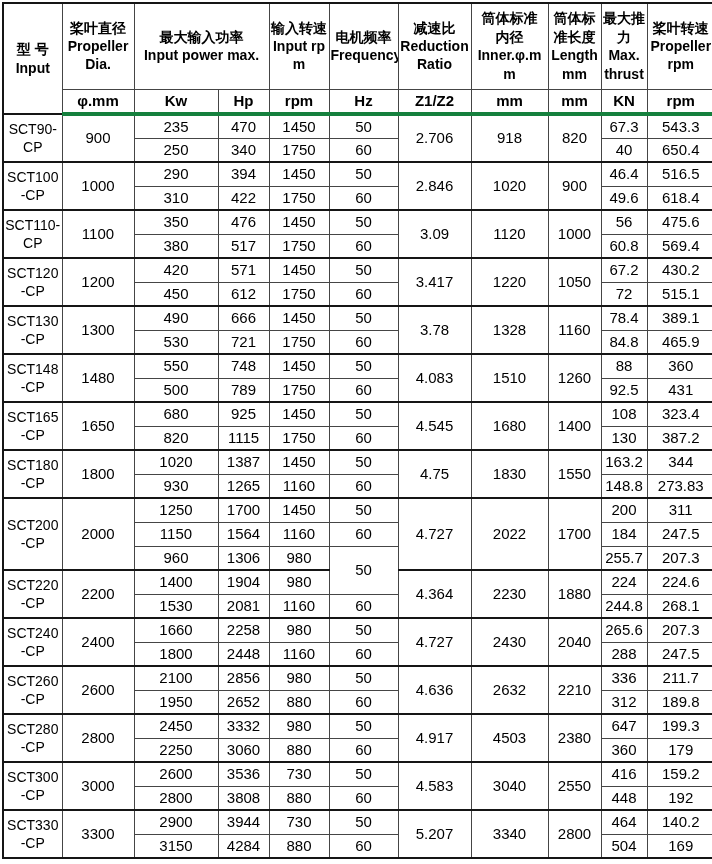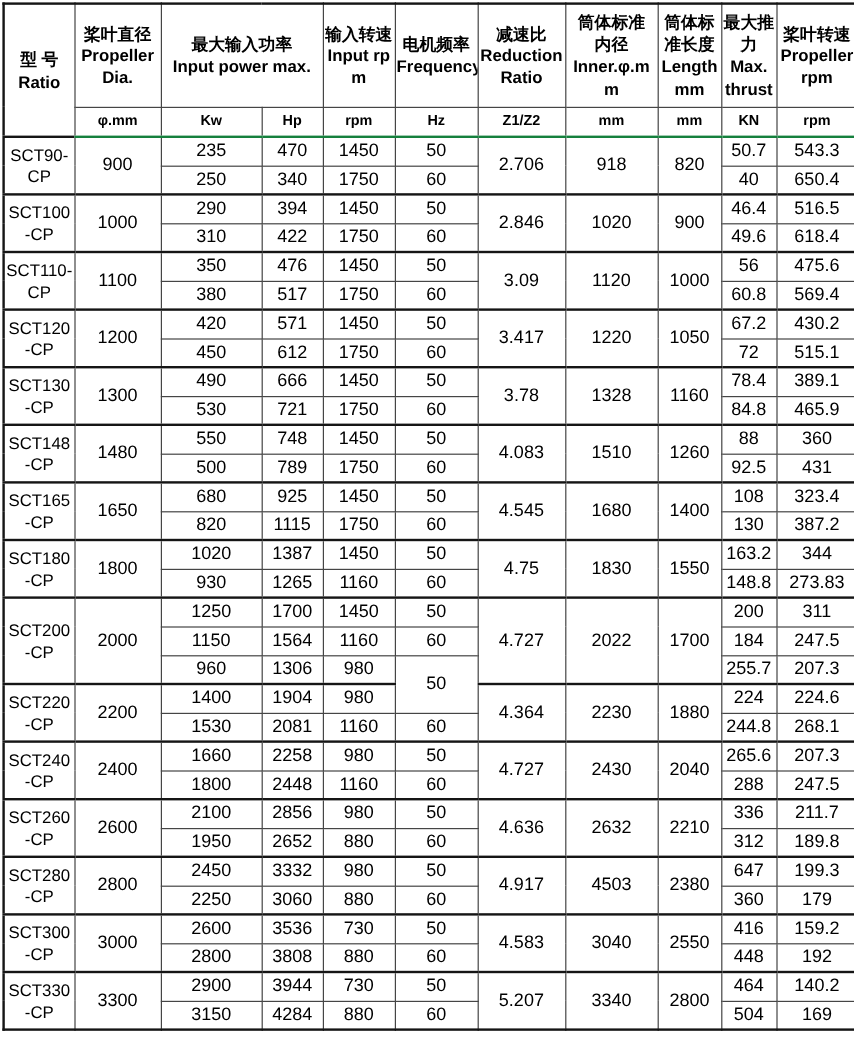--- a/index.html
+++ b/index.html
@@ -32,23 +32,23 @@
   }
   thead tr.main-header { height: 86px; }
   thead tr.units-row { height: 25px; }
   thead th {
     font-weight: bold;
     font-size: 14px;
     line-height: 1.32;
     white-space: pre-line;
   }
   thead tr.units-row th {
-    font-size: 12px;
+    font-size: 15px;
     white-space: normal;
-    border-bottom: 2px solid #15803d;
+    border-bottom: 4px solid #15803d;
   }
   tbody tr { height: 24px; }
   tbody td {
     font-size: 15px;
     line-height: 1.1;
   }
   tbody td.model {
     font-weight: normal;
     font-size: 14px;
     word-break: break-word;
@@ -72,21 +72,21 @@
         <col style="width:69px">
       <col style="width:73px">
         <col style="width:77px">
         <col style="width:53px">
       <col style="width:46px">
         <col style="width:68px">
     </colgroup>
     <thead>
       <tr class="main-header">
         <th rowspan="2">型 号
-Ratio</th>
+Input</th>
         <th>桨叶直径
 Propeller
 Dia.</th>
         <th colspan="2">最大输入功率
 Input power max.</th>
         <th>输入转速
 Input rp
 m</th>
         <th>电机频率
 Frequency</th>
@@ -126,21 +126,21 @@
         <tr class="gs">
           <td rowspan="2" class="model">SCT90-CP</td>
           <td rowspan="2">900</td>
           <td>235</td>
           <td>470</td>
           <td>1450</td>
           <td>50</td>
           <td rowspan="2">2.706</td>
           <td rowspan="2">918</td>
           <td rowspan="2">820</td>
-          <td>50.7</td>
+          <td>67.3</td>
           <td>543.3</td>
         </tr>
         <tr>
           <td>250</td>
           <td>340</td>
           <td>1750</td>
           <td>60</td>
           <td>40</td>
           <td>650.4</td>
         </tr>

